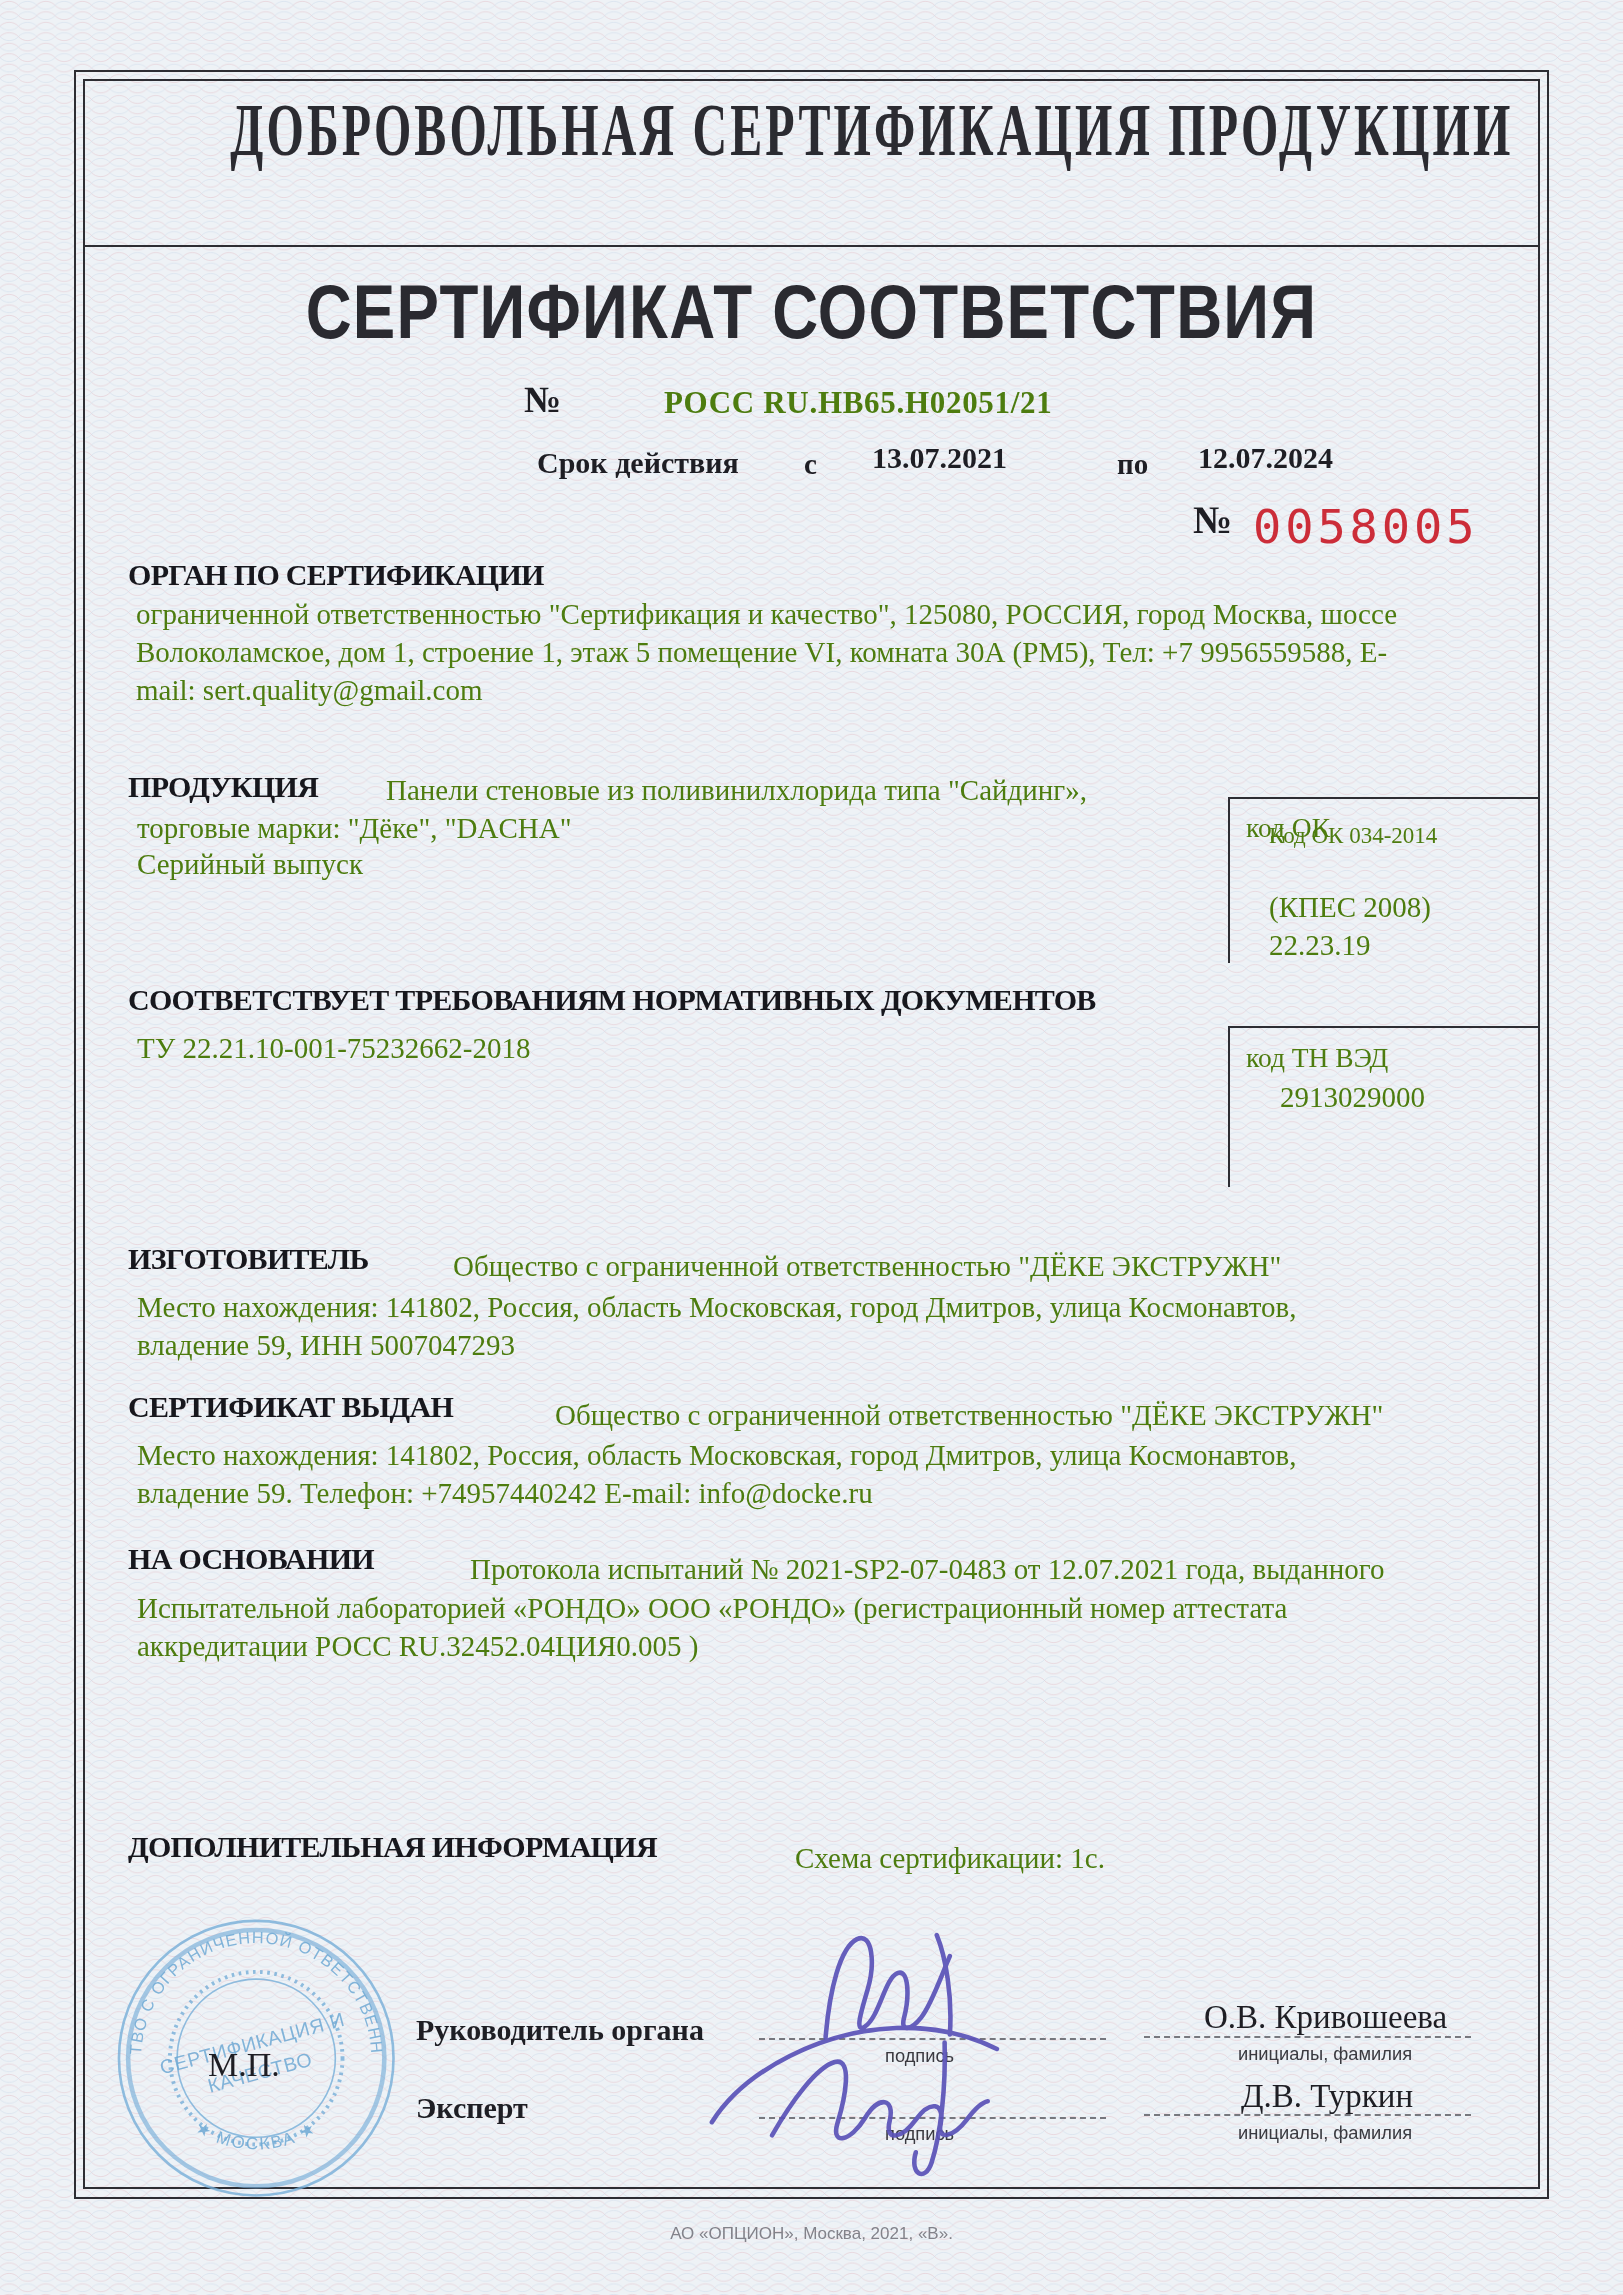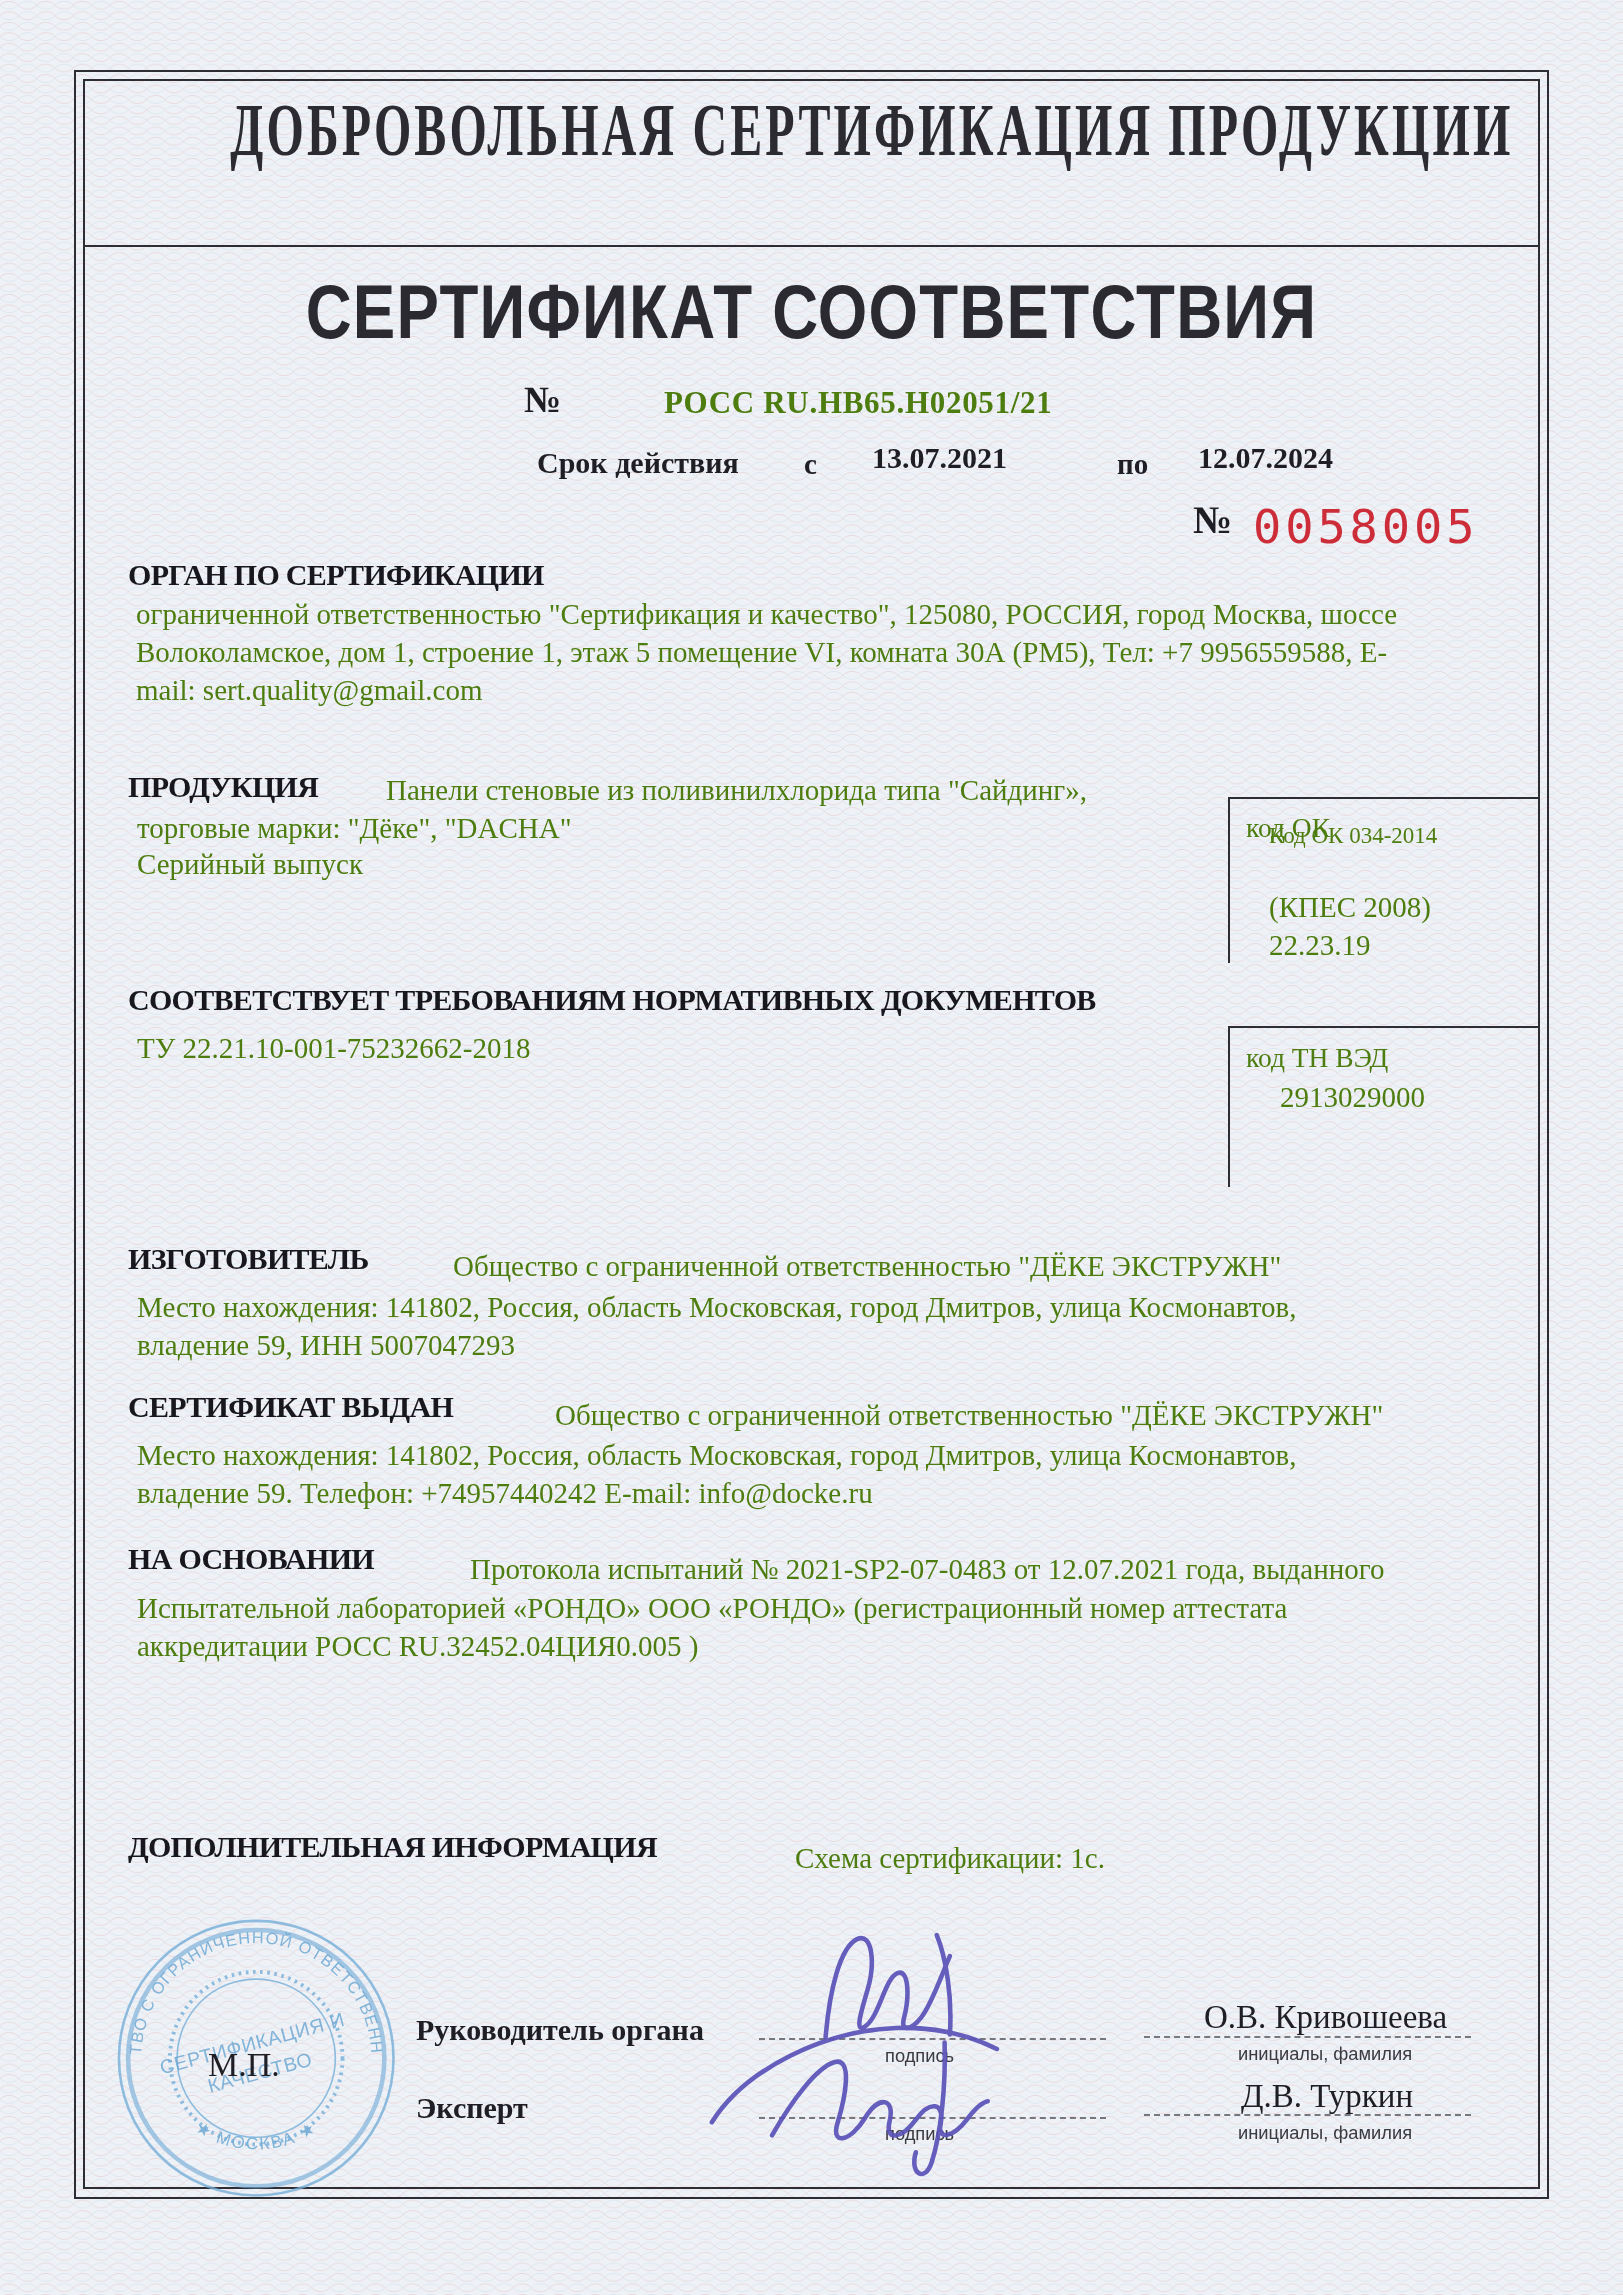--- a/index.html
+++ b/index.html
@@ -162,15 +162,16 @@
   <svg class="abs" style="left:687px;top:1918px;" width="340" height="275" viewBox="1050 2930 520 420" xmlns="http://www.w3.org/2000/svg">
     <g stroke="#5a52b8" stroke-width="7" fill="none" stroke-linecap="round" opacity="0.92">
       <path d="M 1262,3112 C 1268,3040 1284,2975 1310,2962 C 1334,2951 1338,3000 1326,3040 C 1316,3074 1306,3106 1322,3096 C 1345,3080 1352,3022 1372,3014 C 1390,3007 1390,3052 1382,3082 C 1376,3104 1392,3102 1408,3082 C 1424,3062 1438,3020 1452,2988"></path>
       <path d="M 1432,2956 C 1446,2990 1456,3050 1452,3108"></path>
       <path d="M 1088,3242 C 1140,3160 1260,3102 1370,3098 C 1430,3096 1480,3108 1524,3130"></path>
       <path d="M 1180,3262 C 1210,3210 1248,3158 1276,3150 C 1304,3143 1292,3205 1280,3244 C 1270,3278 1300,3272 1322,3236 C 1344,3200 1368,3205 1360,3240 C 1352,3272 1378,3268 1400,3238 C 1422,3208 1444,3212 1438,3244 C 1432,3272 1458,3264 1478,3238 C 1490,3222 1500,3212 1510,3210"></path>
       <path d="M 1444,3120 C 1446,3190 1438,3260 1424,3304 C 1414,3334 1390,3322 1400,3288"></path>
     </g>
   </svg>
 
+  <div class="abs center-line footer-t" style="top:2224px;">АО «ОПЦИОН», Москва, 2021, «В».</div>
 
 </div>
 
 
 </body></html>

